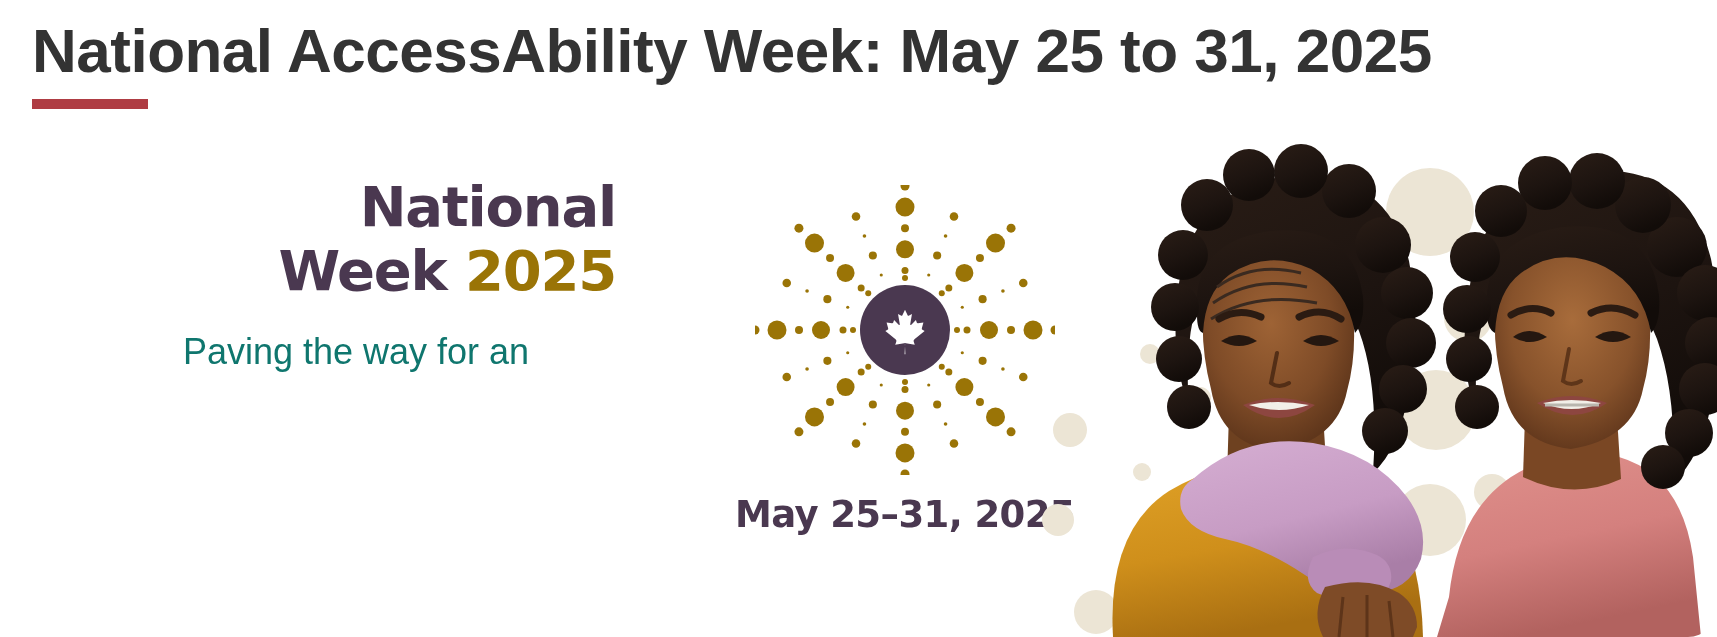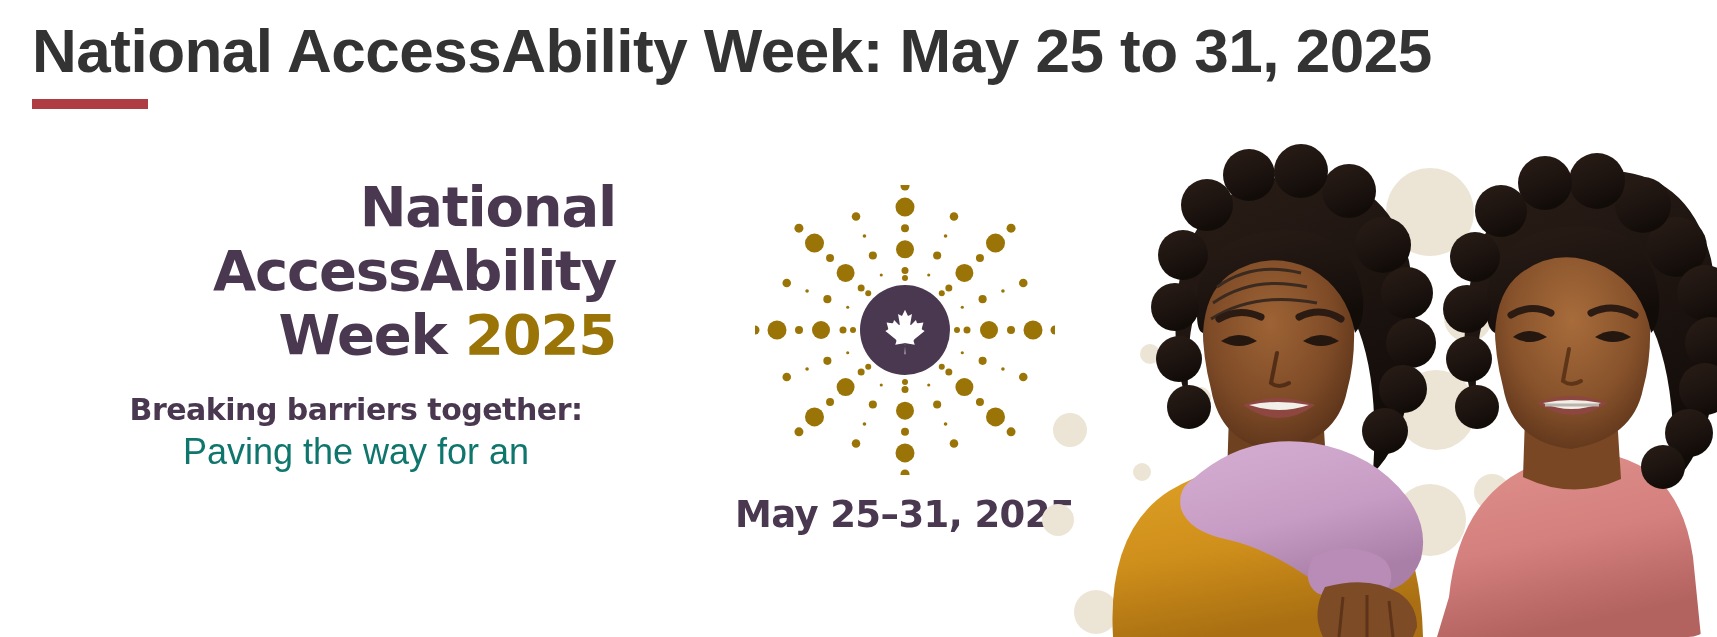--- a/index.html
+++ b/index.html
@@ -154,25 +154,23 @@
   <div class="page-heading">
     <h1>National AccessAbility Week: May 25 to 31, 2025</h1>
     <div class="heading-rule"></div>
   </div>
 
   <div class="banner">
 
     <div class="wordmark">
       <div class="wm-lines">
         <span class="wm-line">National</span>
-        <span class="wm-line">AccessAbility</span>
         <span class="wm-line"><span>Week</span>&nbsp;<span class="wm-year">2025</span></span>
       </div>
       <div class="tagline">
-        <span class="tag-bold">Breaking barriers together:</span>
         <span class="tag-light">Paving the way for an</span>
       </div>
     </div>
 
     <div class="mandala-block">
       <svg class="mandala" viewBox="0 0 300 290">
         <g id="mandala-dots" fill="#9a7406">
             <circle cx="150.00" cy="93.00" r="3.00" fill="#9a7406"></circle>
             <circle cx="186.77" cy="108.23" r="3.00" fill="#9a7406"></circle>
             <circle cx="202.00" cy="145.00" r="3.00" fill="#9a7406"></circle>

